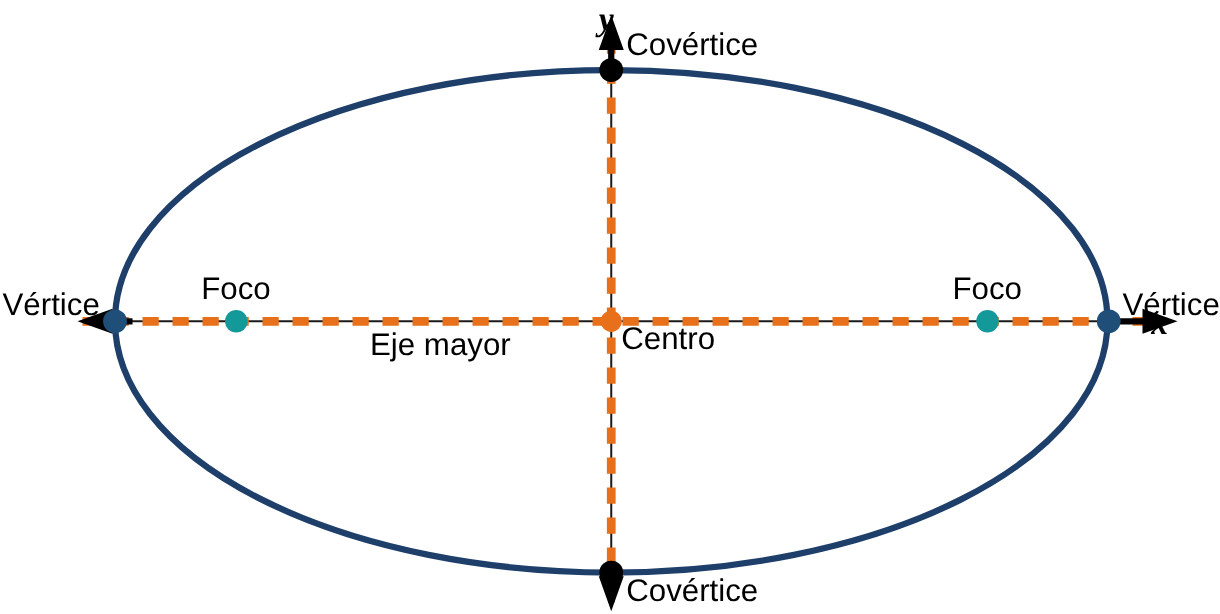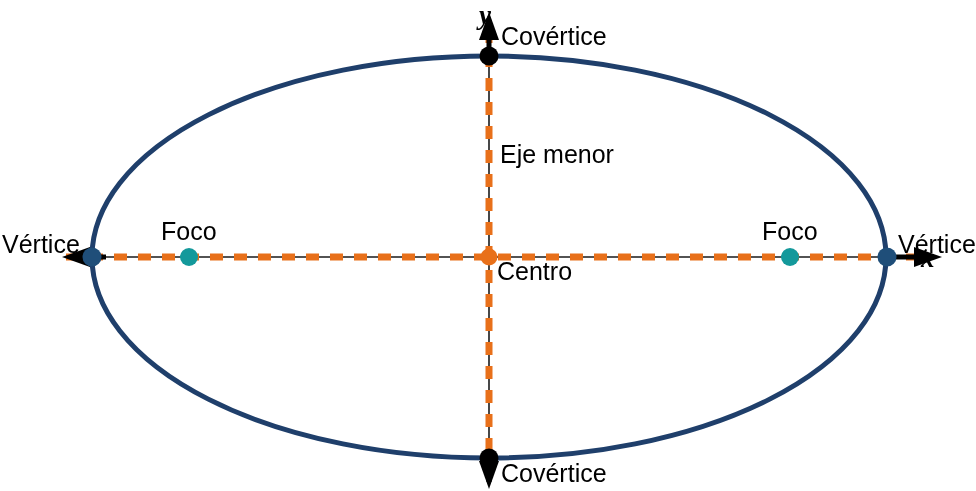--- a/index.html
+++ b/index.html
@@ -95,20 +95,20 @@
   <div class="lbl" id="lbl-vertice-left">Vértice</div>
 
   <div class="lbl" id="lbl-vertice-right">Vértice</div>
 
   <div class="lbl" id="lbl-foco-left">Foco</div>
 
   <div class="lbl" id="lbl-foco-right">Foco</div>
 
   <div class="lbl" id="lbl-centro">Centro</div>
 
+  <div class="lbl" id="lbl-eje-mayor">Eje mayor</div>
 
-  <div class="lbl" id="lbl-eje-menor">Eje menor</div>
 
   <div class="axis-lbl" id="lbl-axis-y">y</div>
 
   <div class="axis-lbl" id="lbl-axis-x">x</div>
 
 </div>
 
 </body></html>

